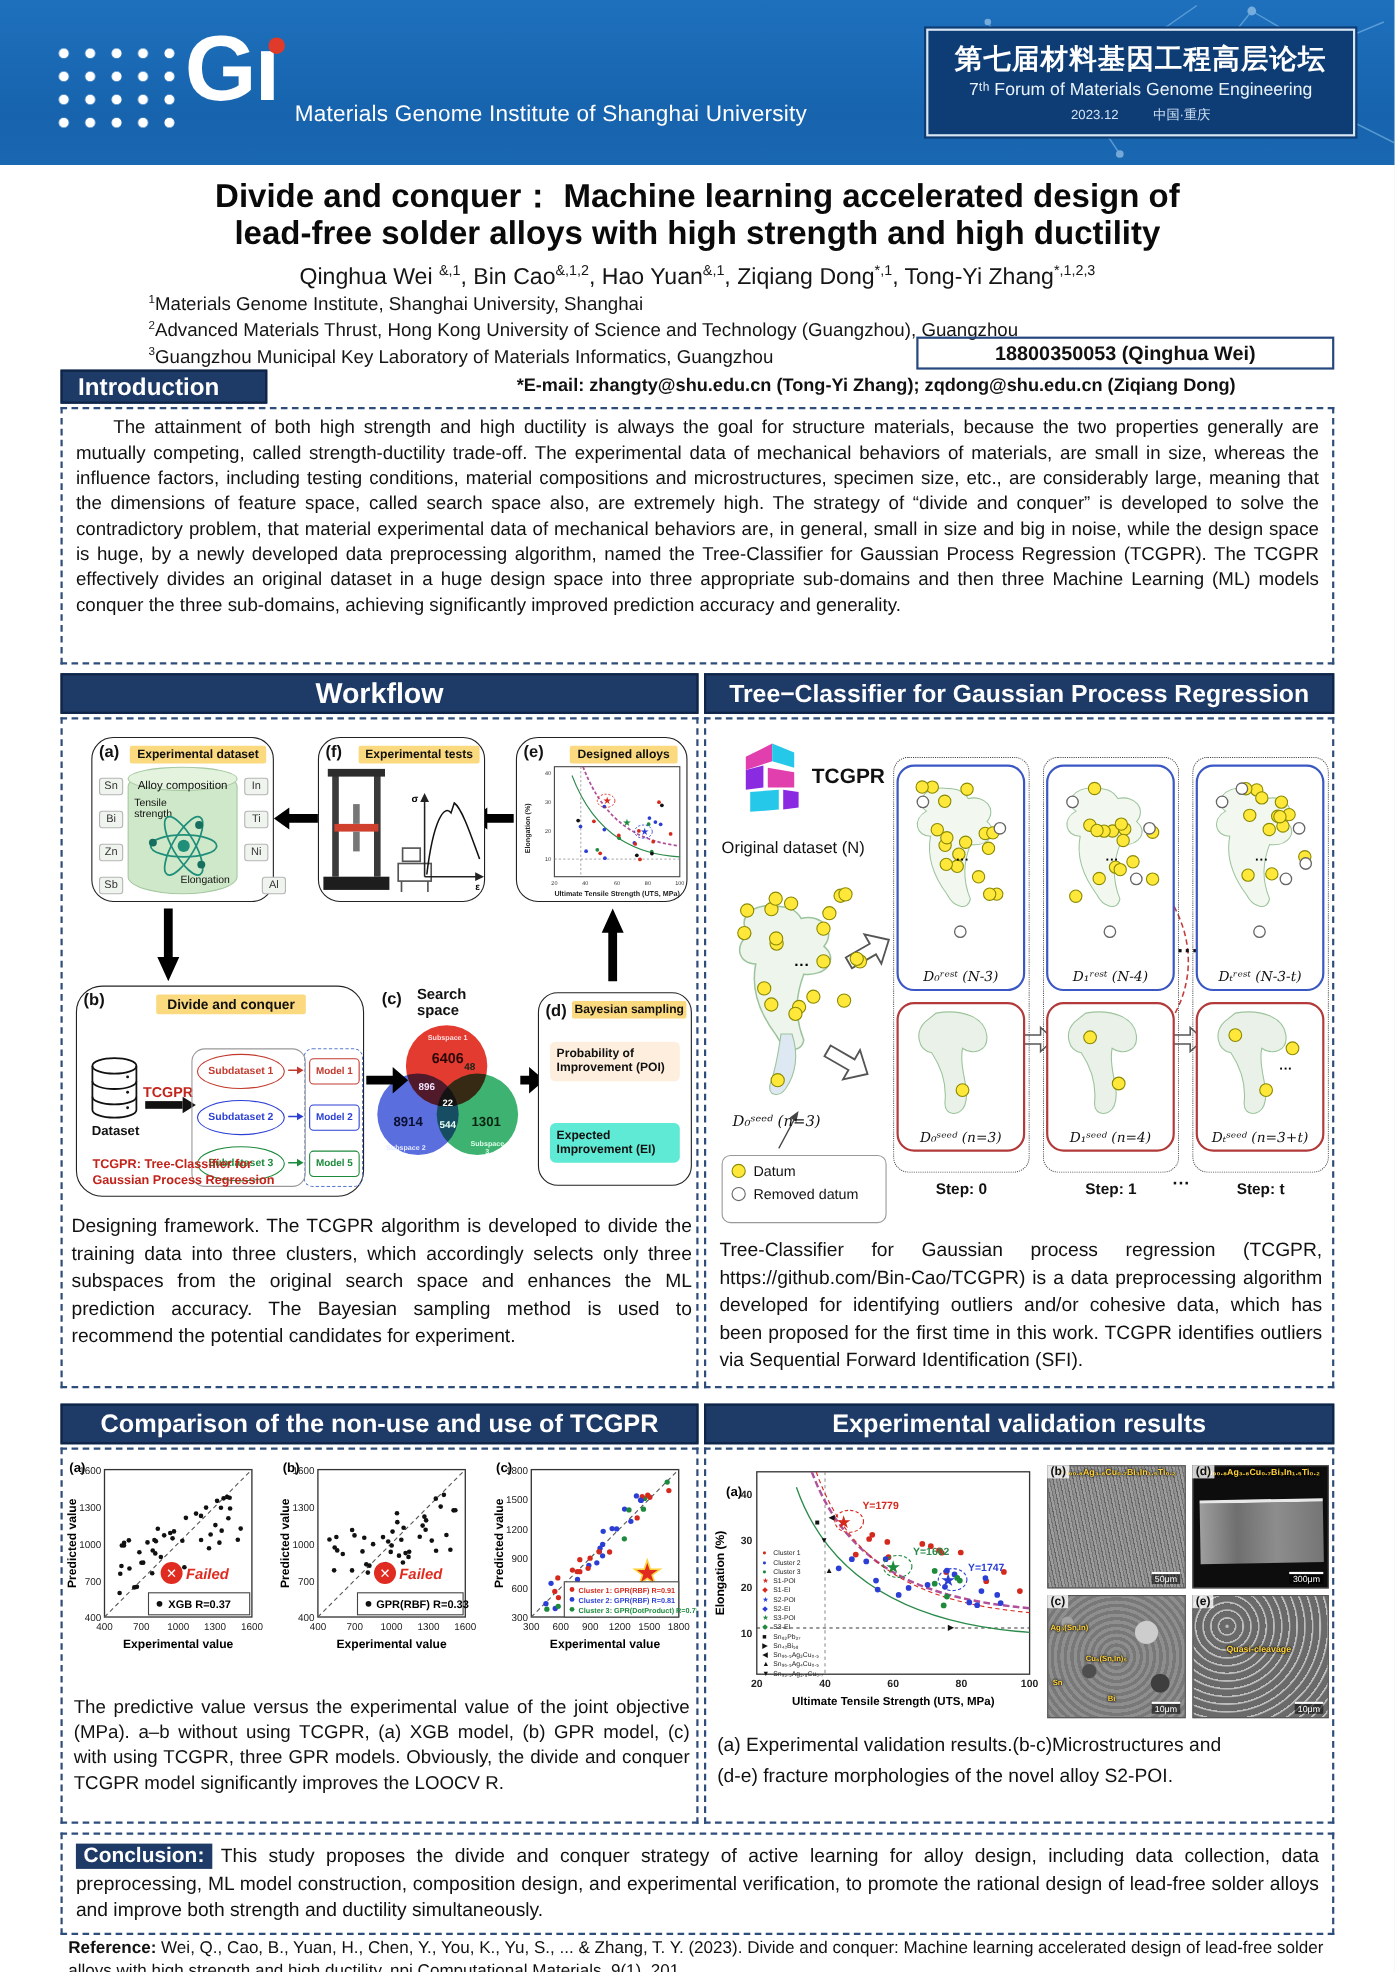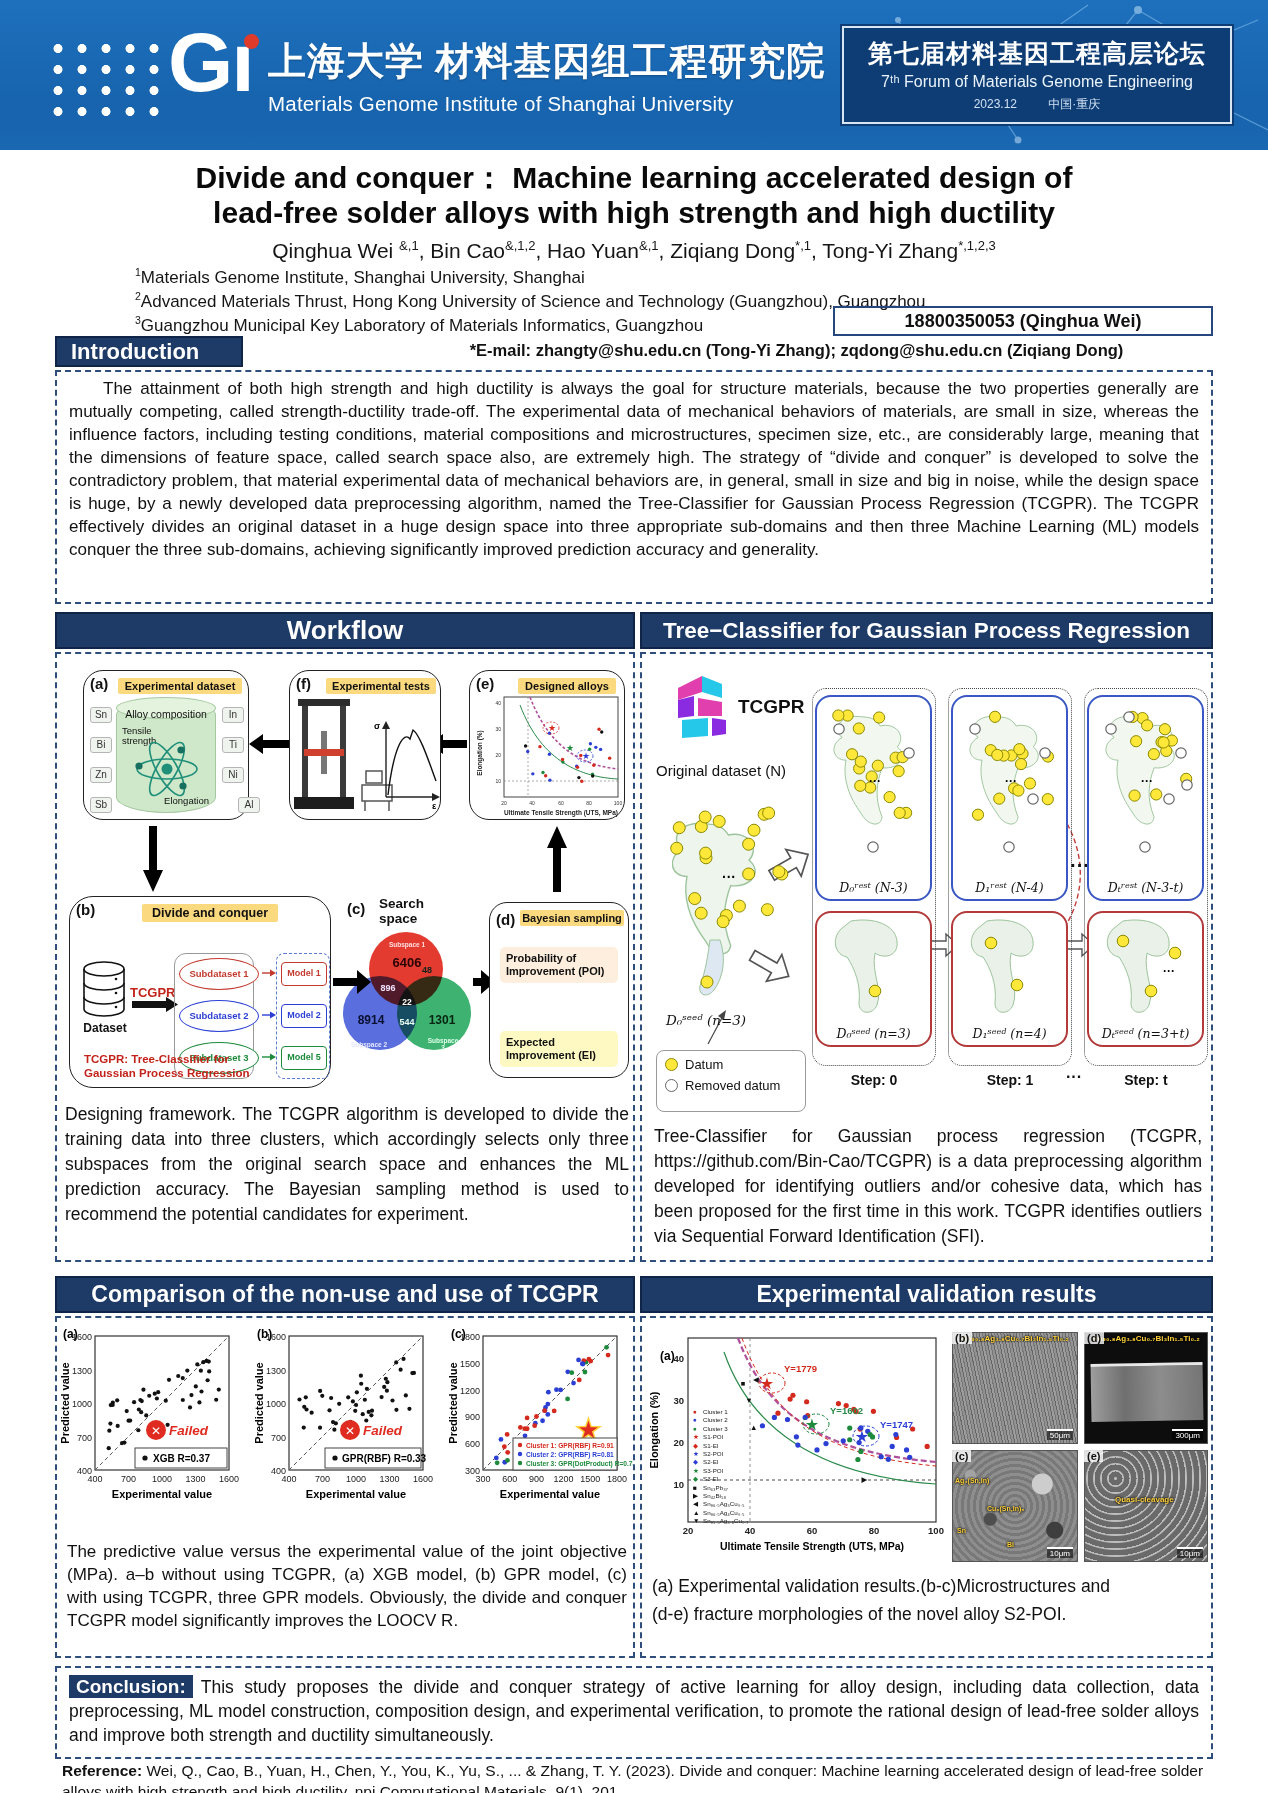--- a/index.html
+++ b/index.html
@@ -115,21 +115,20 @@
         <circle cx="330" cy="95" r="3"></circle>
           <circle cx="390" cy="110" r="4"></circle>
           <circle cx="60" cy="20" r="3"></circle>
         <circle cx="180" cy="140" r="3.5"></circle>
           <circle cx="40" cy="120" r="3"></circle>
       </g>
     </svg>
     <div class="dotgrid"></div>
     <div class="gi"><span>Gı</span></div>
     <div class="reddot"></div>
-    <div class="orgcn">上海大学 材料基因组工程研究院</div>
     <div class="orgen">Materials Genome Institute of Shanghai University</div>
     <div class="forumbox">
       <div class="fcn">第七届材料基因工程高层论坛</div>
       <div class="fen">7ᵗʰ Forum of Materials Genome Engineering</div>
       <div class="fdate">
         <span>2023.12</span>
         <span>中国·重庆</span>
       </div>
     </div>
   </div>
@@ -296,21 +295,21 @@
           <line x1="192" y1="76" x2="200" y2="76" stroke="#c23a2e"></line>
             <polygon points="200,72.5 200,79.5 206,76" fill="#c23a2e"></polygon>
           <line x1="192" y1="118" x2="200" y2="118" stroke="#2b3fd4"></line>
             <polygon points="200,114.5 200,121.5 206,118" fill="#2b3fd4"></polygon>
           <line x1="192" y1="160" x2="200" y2="160" stroke="#1d8a3c"></line>
             <polygon points="200,156.5 200,163.5 206,160" fill="#1d8a3c"></polygon>
         </g>
       </svg>
       <div class="abs" style="left:10px;top:124px;width:50px;text-align:center;font-size:12px;font-weight:bold">Dataset</div>
       <div class="abs" style="left:60px;top:88px;font-size:13px;font-weight:bold;color:#c2231a">TCGPR</div>
-      <div class="abs" style="left:104px;top:56px;width:80px;height:126px;border:1.2px solid #999;border-radius:12px">
+      <div class="abs" style="left:104px;top:56px;width:104px;height:126px;border:1.2px solid #999;border-radius:12px">
         <div class="ell" style="top:4px;border-color:#c23a2e;color:#c23a2e">Subdataset 1</div>
         <div class="ell" style="top:46px;border-color:#2b3fd4;color:#2b3fd4">Subdataset 2</div>
         <div class="ell" style="top:88px;border-color:#1d8a3c;color:#1d8a3c">Subdataset 3</div>
       </div>
       <div class="abs" style="left:206px;top:56px;width:54px;height:126px;border:1.4px dashed #5a7bd0;border-radius:8px">
         <div class="mdl" style="top:8px;border-color:#c23a2e;color:#c23a2e">Model 1</div>
         <div class="mdl" style="top:50px;border-color:#2b3fd4;color:#2b3fd4">Model 2</div>
         <div class="mdl" style="top:92px;border-color:#1d8a3c;color:#1d8a3c">Model 5</div>
       </div>
       <div class="abs" style="left:14px;top:156px;font-size:11.5px;font-weight:bold;color:#c2231a">TCGPR: Tree-Classifier for</div>
@@ -333,21 +332,21 @@
       <div class="vnum" style="left:64px;top:90px;font-size:9px;color:#e8fff1">544</div>
       <div class="vnum" style="left:99px;top:88px;font-size:12px;color:#06240f">1301</div>
       <div class="vnum" style="left:26px;top:112px;font-size:6.5px;color:#e4e9ff">Subspace 2</div>
       <div class="vnum" style="left:100px;top:112px;font-size:6.5px;color:#dcffe9">Subspace 3</div>
     </div>
 
     <div class="wbox" style="left:432px;top:248px;width:140px;height:176px;border-radius:18px">
       <span class="tag" style="top:8px">(d)</span>
       <span class="chip" style="left:30px;width:104px;font-size:11px">Bayesian sampling</span>
       <div class="bay" style="top:44px;background:#fdeedd">Probability of Improvement (POI)</div>
-      <div class="bay" style="top:128px;background:#fef9c3">Expected Improvement (EI)</div>
+      <div class="bay" style="top:118px;background:#5eead4">Expected Improvement (EI)</div>
     </div>
 
     <div class="cap abs" style="left:8px;top:448px;width:564px">Designing framework. The TCGPR algorithm is developed to divide the training data into three clusters, which accordingly selects only three subspaces from the original search space and enhances the ML prediction accuracy. The Bayesian sampling method is used to recommend the potential candidates for experiment.</div>
   </div>
 
   <div class="body2 dashbox">
     <svg width="0" height="0" style="position:absolute">
       <defs>
         <path id="blobP" d="M34,10 C14,8 4,24 16,32 C2,40 6,56 20,56 C16,76 24,96 36,112 C42,124 56,128 58,116 C50,96 52,80 58,64 C76,66 86,52 74,42 C84,30 72,16 56,20 C50,10 42,11 34,10 Z"></path>
         <path id="blobS" d="M30,4 C44,10 46,28 38,44 C34,58 20,62 12,52 C2,40 6,20 16,10 C20,5 26,2 30,4 Z"></path>

